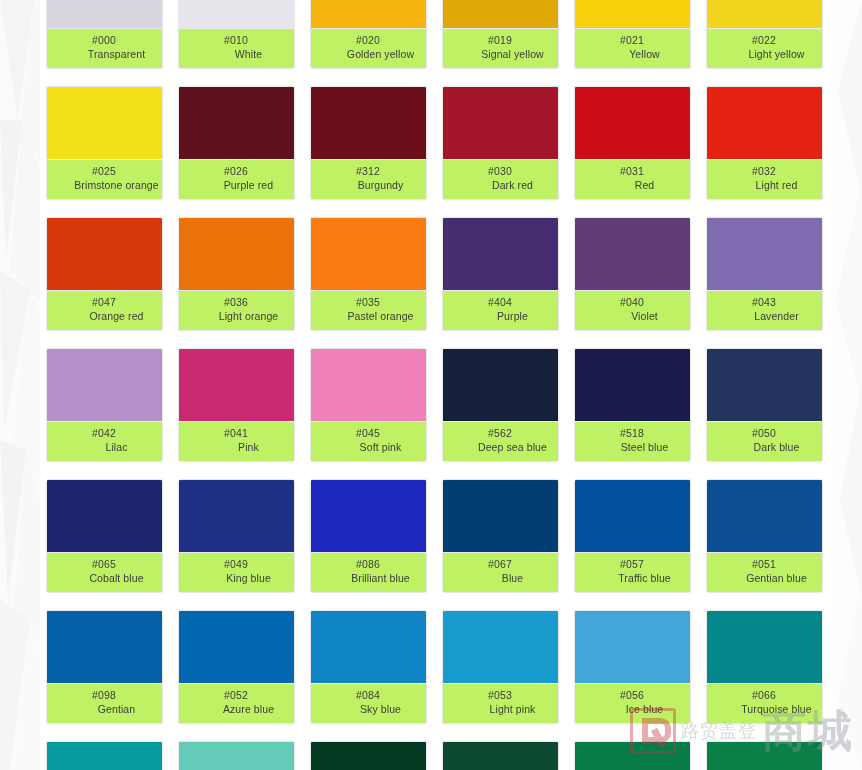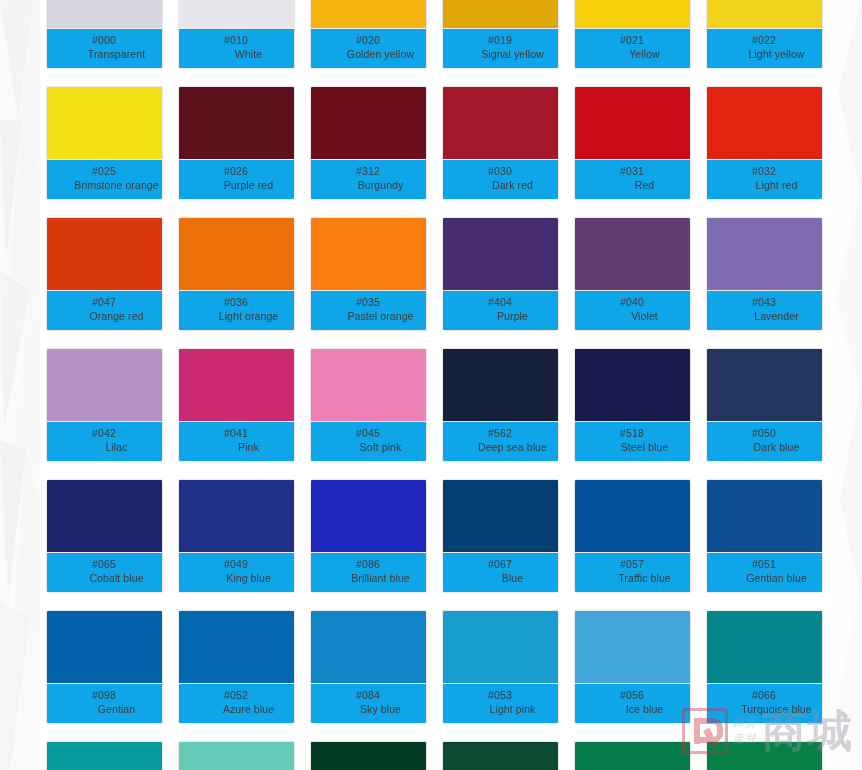--- a/index.html
+++ b/index.html
@@ -57,21 +57,21 @@
   }
   .swatch-chip {
     display: block;
     width: 100%;
     height: 73px;
     border-bottom: 1px solid #ededf0;
   }
   .swatch-meta {
     padding: 5px 2px 7px 2px;
     text-align: center;
-    background: #0ea5e9;
+    background: #bef264;
   }
   .swatch-code {
     display: block;
     font-size: 10.5px;
     line-height: 13px;
     color: #3c3c3c;
     letter-spacing: 0.1px;
   }
   .swatch-name {
     display: block;
@@ -125,27 +125,26 @@
   .wm-slash {
     position: absolute;
     left: 18px; top: 20px;
     width: 7px; height: 20px;
     background: #c9313e;
     transform: rotate(-28deg);
     transform-origin: top left;
   }
   .wm-cn-small {
     display: flex;
-    flex-direction: column;
-    font-size: 11px;
+    flex-direction: row;
+    font-size: 18px;
     line-height: 16px;
     color: #9aa0a6;
     font-family: "DejaVu Sans", sans-serif;
     letter-spacing: 1px;
-    font-style: italic;
   }
   .wm-cn-big {
     font-size: 44px;
     line-height: 38px;
     color: #8f949a;
     font-family: "DejaVu Sans", sans-serif;
     letter-spacing: 2px;
     font-weight: bold;
   }
 </style>

